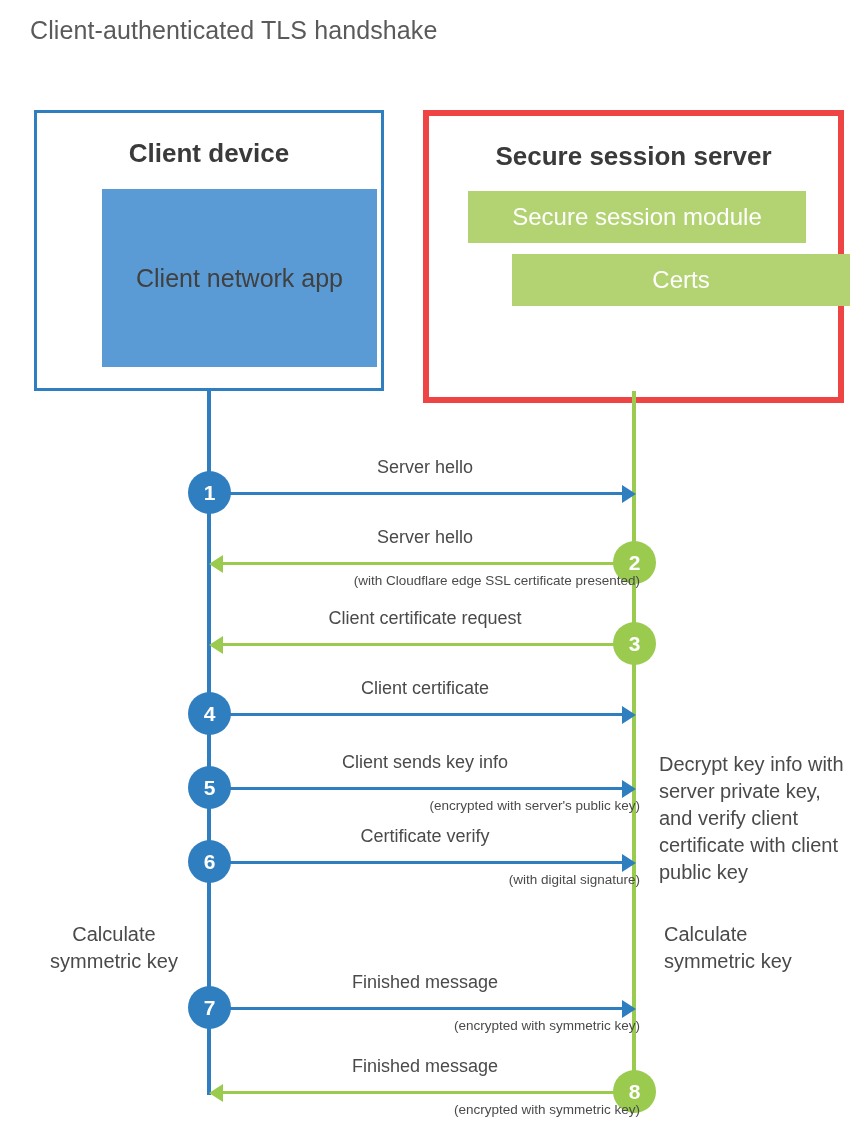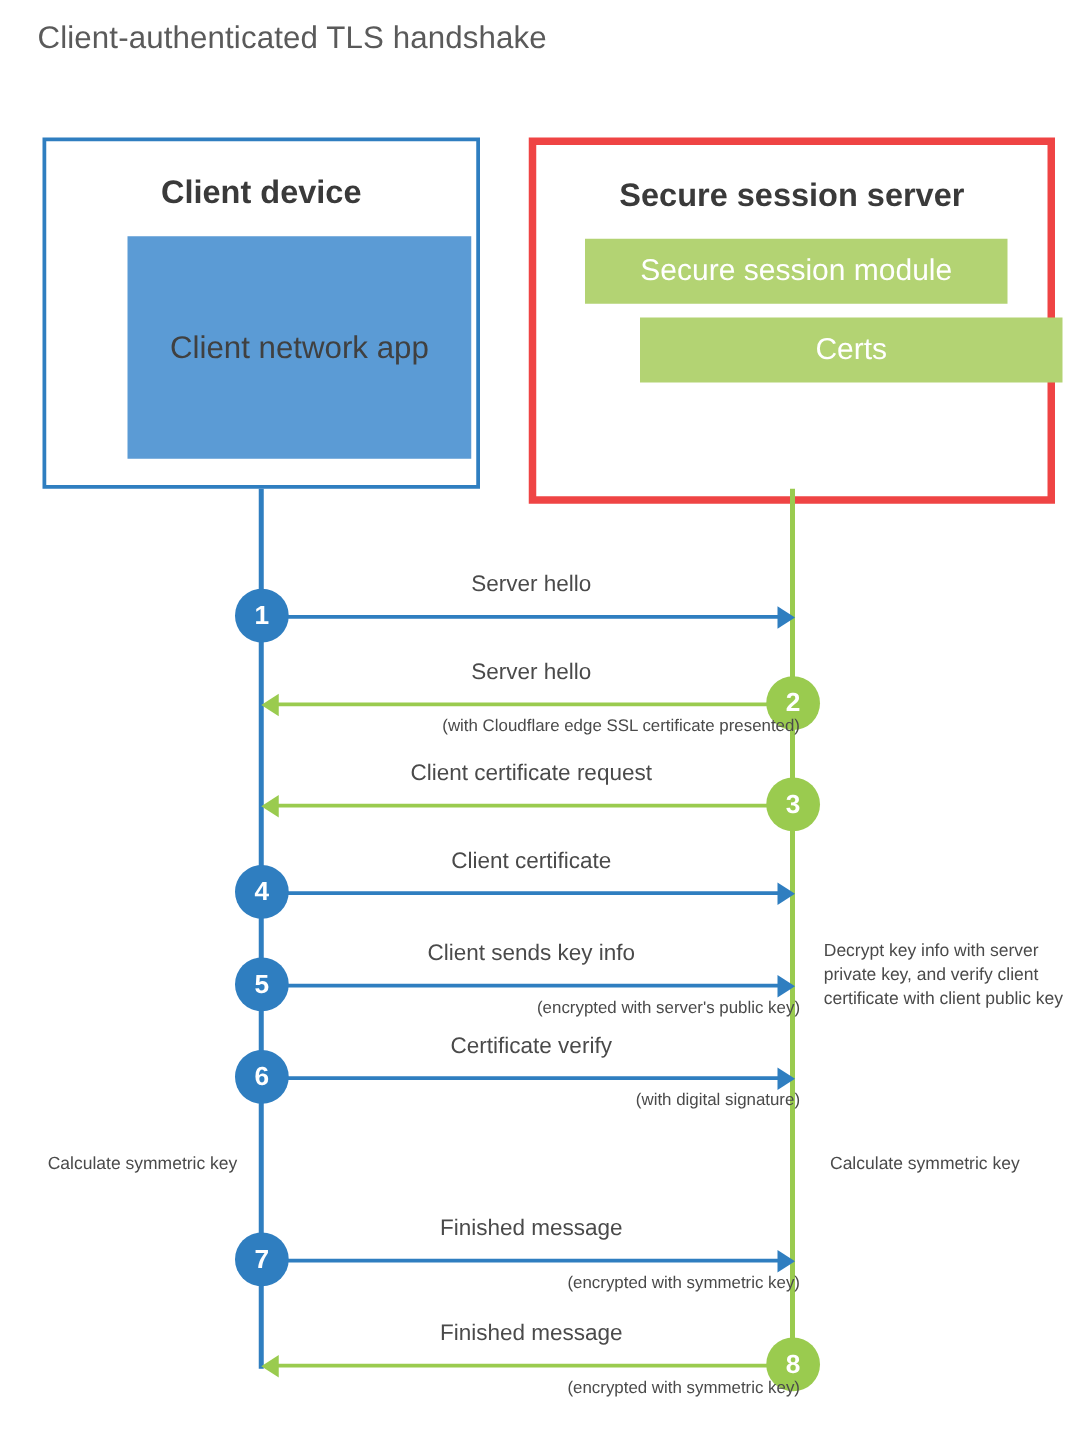--- a/index.html
+++ b/index.html
@@ -188,21 +188,21 @@
     text-align: right;
     font-size: 13.5px;
     color: #4a4a4a;
     top: 10px;
     white-space: nowrap;
   }
 
   
   .side-note {
     position: absolute;
-    font-size: 14px;
+    font-size: 20px;
     line-height: 1.35;
     color: #4a4a4a;
   }
   #server-decrypt-note {
     left: 659px;
     top: 751px;
     width: 200px;
   }
   #client-calc-note {
     left: 34px;

